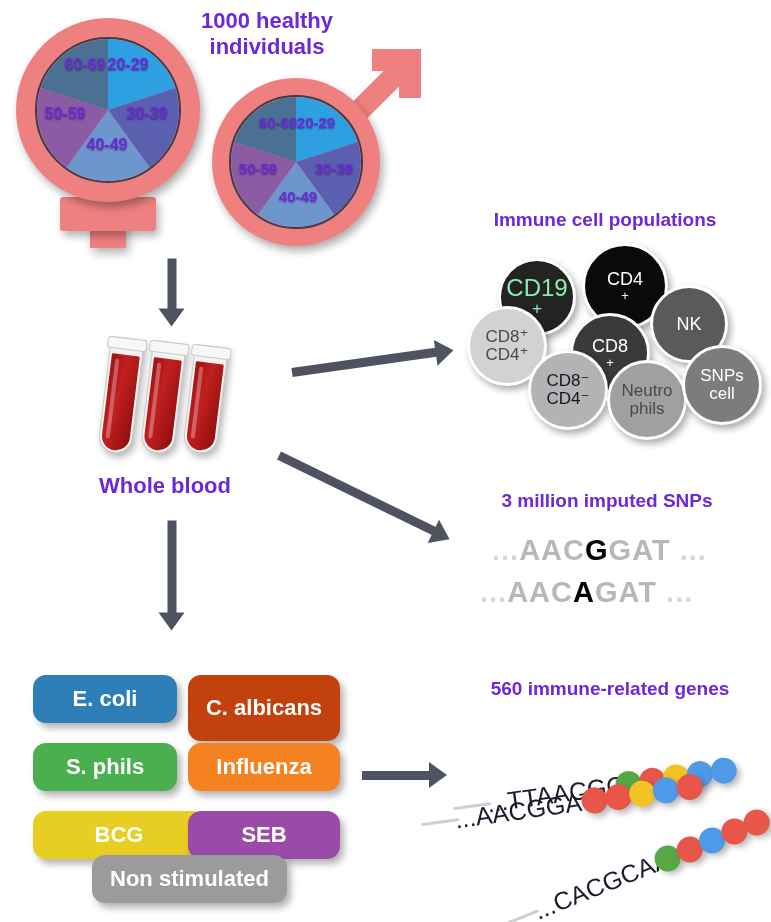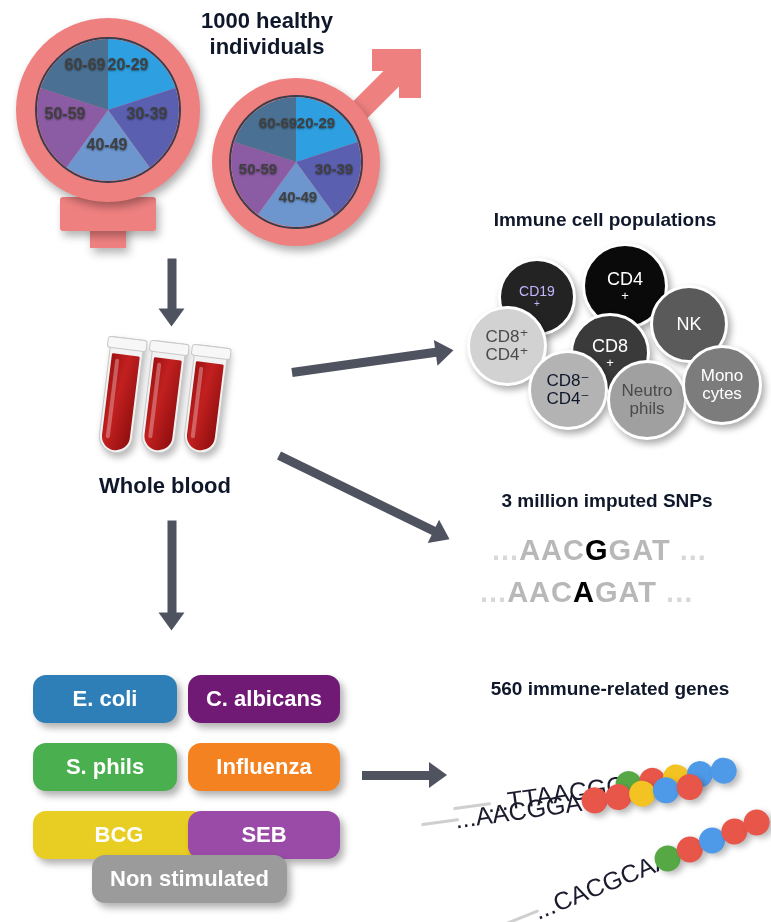--- a/index.html
+++ b/index.html
@@ -3,30 +3,30 @@
 <meta charset="utf-8">
 <style>
   html,body{margin:0;padding:0;background:#ffffff;}
   body{width:771px;height:922px;position:relative;overflow:hidden;
        font-family:"Liberation Sans","DejaVu Sans",sans-serif;}
   .stage{position:absolute;left:0;top:0;width:771px;height:922px;}
 
   .abs{position:absolute;}
 
   
-  .heading{font-weight:bold;color:#0f172a;text-align:center;line-height:1.18;}
+  .heading{font-weight:bold;color:#6d28d9;text-align:center;line-height:1.18;}
 
   
   .sym-wrap{position:absolute;}
   .ring{position:absolute;border-radius:50%;background:#ef8080;
         box-shadow:3px 5px 9px rgba(0,0,0,0.32);}
   .pie{position:absolute;border-radius:50%;overflow:hidden;
        border:2px solid #3c3c4a;box-sizing:border-box;}
   .pie svg{display:block;}
-  .seg-label{position:absolute;color:#404040;font-weight:bold;
+  .seg-label{position:absolute;color:#6d28d9;font-weight:bold;
              text-shadow:0 1px 2px rgba(0,0,0,.45);white-space:nowrap;
              transform:translate(-50%,-50%);}
   .fstem{position:absolute;background:#ef8080;box-shadow:3px 5px 9px rgba(0,0,0,0.30);}
   .marrow{position:absolute;}
 
   
   .tube{position:absolute;transform-origin:50% 0%;}
   .tube .glass{position:absolute;left:0;top:0;width:100%;height:100%;
         background:#f2f2f2;border:1.5px solid #c8c8c8;box-sizing:border-box;
         border-radius:4px 4px 24px 24px;
@@ -170,21 +170,21 @@
       <div class="glass"></div>
       <div class="blood"></div>
       <div class="shine"></div>
       <div class="lip"></div>
     </div>
   </div>
   <div class="abs heading" style="left:75px;top:473px;width:180px;font-size:22px;">Whole blood</div>
 
   <div class="abs heading" style="left:455px;top:209px;width:300px;font-size:19px;text-align:center;">Immune cell populations</div>
   <div id="immune-layer">
-      <div class="cell" style="left: 498px; top: 258px; width: 78px; height: 78px; background: rgb(35, 35, 35); color: #c4b5fd; font-size: 14px;">
+      <div class="cell" style="left: 498px; top: 258px; width: 78px; height: 78px; background: rgb(35, 35, 35); color: #86efac; font-size: 24px;">
         <span>
           <span style="display:block">CD19<span class="sup">+</span></span>
         </span>
       </div>
       <div class="cell" style="left: 582px; top: 243px; width: 86px; height: 86px; background: rgb(10, 10, 10); color: rgb(255, 255, 255); font-size: 18px;">
         <span>
           <span style="display:block">CD4<span class="sup">+</span></span>
         </span>
       </div>
       <div class="cell" style="left: 467px; top: 306px; width: 80px; height: 80px; background: rgb(210, 210, 210); color: rgb(74, 74, 74); font-size: 17px;">
@@ -210,39 +210,39 @@
         </span>
       </div>
       <div class="cell" style="left: 607px; top: 360px; width: 80px; height: 80px; background: rgb(160, 160, 160); color: rgb(74, 74, 74); font-size: 17px;">
         <span>
           <span style="display:block">Neutro</span>
           <span style="display:block">phils</span>
         </span>
       </div>
       <div class="cell" style="left: 682px; top: 345px; width: 80px; height: 80px; background: rgb(124, 124, 124); color: rgb(255, 255, 255); font-size: 17px;">
         <span>
-          <span style="display:block">Mono</span>
-          <span style="display:block">cytes</span>
+          <span style="display:block">SNPs</span>
+          <span style="display:block">cell</span>
         </span>
       </div>
     </div>
 
   <div class="abs heading" style="left:462px;top:490px;width:290px;font-size:19px;">3 million imputed SNPs</div>
   <div class="snp-row" style="left:480px;top:576px;font-size:29px;">
     <span class="faint">...</span><span id="snp1p">AAC</span><span class="hl" id="snp1v">A</span><span id="snp1s">GAT</span>
   <span class="faint">...</span></div>
   <div class="snp-row" style="left:492px;top:534px;font-size:29px;">
     <span class="faint">...</span><span id="snp0p">AAC</span><span class="hl" id="snp0v">G</span><span id="snp0s">GAT</span>
   <span class="faint">...</span></div>
 
   <div id="stim-layer">
       <div class="pill" style="left: 33px; top: 675px; width: 144px; height: 48px; background: rgb(46, 127, 184); font-size: 22px;">
         <span>E. coli</span>
       </div>
-      <div class="pill" style="left: 188px; top: 675px; width: 152px; height: 48px; background: #701a75; font-size: 22px;">
+      <div class="pill" style="left: 188px; top: 675px; width: 152px; height: 66px; background: #c2410c; font-size: 22px;">
         <span>C. albicans</span>
       </div>
       <div class="pill" style="left: 33px; top: 743px; width: 144px; height: 48px; background: rgb(74, 175, 78); font-size: 22px;">
         <span>S. phils</span>
       </div>
       <div class="pill" style="left: 188px; top: 743px; width: 152px; height: 48px; background: rgb(245, 130, 32); font-size: 22px;">
         <span>Influenza</span>
       </div>
       <div class="pill" style="left: 33px; top: 811px; width: 172px; height: 48px; background: rgb(232, 206, 34); font-size: 22px;">
         <span>BCG</span>

